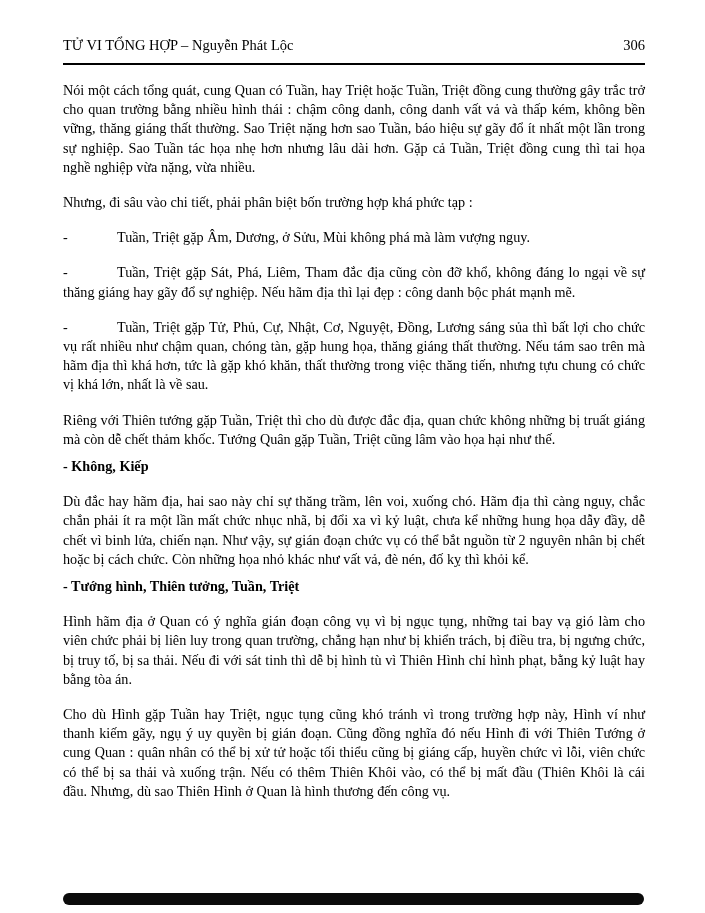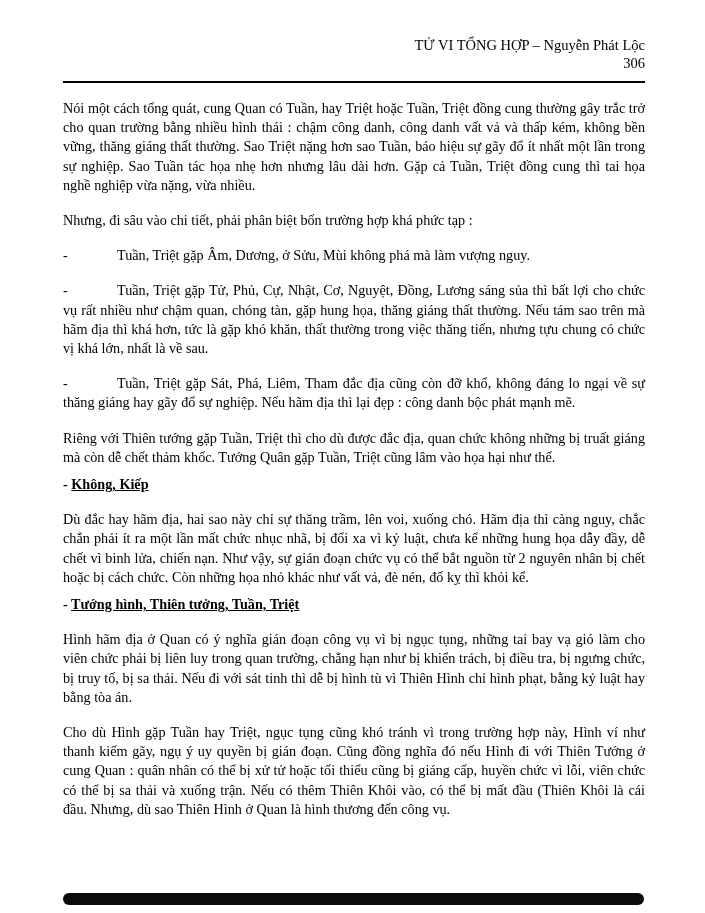--- a/index.html
+++ b/index.html
@@ -7,52 +7,52 @@
     width:705px;height:913px;
     background:#ffffff;color:#000000;
     font-family:"Liberation Serif","DejaVu Serif",serif;
     -webkit-font-smoothing:antialiased;
   }
   .page{position:relative;width:705px;height:913px;overflow:hidden;background:#fff;}
   .inner{padding:36px 60px 0 63px;}
   .header{
     display:flex;justify-content:space-between;align-items:flex-end;
     font-size:14.5px;line-height:18px;
-    padding-bottom:9px;border-bottom:2px solid #000;margin-bottom:5px;flex-direction:column;
+    padding-bottom:9px;border-bottom:2px solid #000;margin-bottom:5px;
   }
   .body-text p{
     font-size:14.2px;line-height:19.2px;
     text-align:justify;margin:16px 0 6px 0;
   }
   .body-text p.bullet{text-align:justify;}
   .dash{display:inline-block;width:54px;}
   p.sect{
     font-weight:bold;margin:8px 0 6px 0;text-align:left;
   }
-  p.sect .u{text-decoration:underline;}
+  p.sect .u{}
   .footer-bar{
     position:absolute;left:63px;top:893px;width:581px;height:12px;
     background:#0b0b0b;border-radius:6px;
   }
 </style>
 </head>
 <body>
 
 <div class="page">
   <div class="inner">
     <div class="header">
       <span>TỬ VI TỔNG HỢP – Nguyễn Phát Lộc</span>
       <span>306</span>
     </div>
     <div class="body-text">
         <p>Nói một cách tổng quát, cung Quan có Tuần, hay Triệt hoặc Tuần, Triệt đồng cung thường gây trắc trở cho quan trường bằng nhiều hình thái : chậm công danh, công danh vất vả và thấp kém, không bền vững, thăng giáng thất thường. Sao Triệt nặng hơn sao Tuần, báo hiệu sự gãy đổ ít nhất một lần trong sự nghiệp. Sao Tuần tác họa nhẹ hơn nhưng lâu dài hơn. Gặp cả Tuần, Triệt đồng cung thì tai họa nghề nghiệp vừa nặng, vừa nhiều.</p>
         <p>Nhưng, đi sâu vào chi tiết, phải phân biệt bốn trường hợp khá phức tạp :</p>
         <p class="bullet"><span class="dash">-</span><span>Tuần, Triệt gặp Âm, Dương, ở Sửu, Mùi không phá mà làm vượng nguy.</span></p>
+        <p class="bullet"><span class="dash">-</span><span>Tuần, Triệt gặp Sát, Phá, Liêm, Tham đắc địa cũng còn đỡ khổ, không đáng lo ngại về sự thăng giáng hay gãy đổ sự nghiệp. Nếu hãm địa thì lại đẹp : công danh bộc phát mạnh mẽ.</span></p>
         <p class="bullet"><span class="dash">-</span><span>Tuần, Triệt gặp Tử, Phủ, Cự, Nhật, Cơ, Nguyệt, Đồng, Lương sáng sủa thì bất lợi cho chức vụ rất nhiều như chậm quan, chóng tàn, gặp hung họa, thăng giáng thất thường. Nếu tám sao trên mà hãm địa thì khá hơn, tức là gặp khó khăn, thất thường trong việc thăng tiến, nhưng tựu chung có chức vị khá lớn, nhất là về sau.</span></p>
-        <p class="bullet"><span class="dash">-</span><span>Tuần, Triệt gặp Sát, Phá, Liêm, Tham đắc địa cũng còn đỡ khổ, không đáng lo ngại về sự thăng giáng hay gãy đổ sự nghiệp. Nếu hãm địa thì lại đẹp : công danh bộc phát mạnh mẽ.</span></p>
         <p>Riêng với Thiên tướng gặp Tuần, Triệt thì cho dù được đắc địa, quan chức không những bị truất giáng mà còn dễ chết thảm khốc. Tướng Quân gặp Tuần, Triệt cũng lâm vào họa hại như thế.</p>
         <p class="sect"><span>- </span><span class="u">Không, Kiếp</span></p>
         <p>Dù đắc hay hãm địa, hai sao này chỉ sự thăng trầm, lên voi, xuống chó. Hãm địa thì càng nguy, chắc chắn phải ít ra một lần mất chức nhục nhã, bị đổi xa vì kỷ luật, chưa kể những hung họa dẫy đầy, dễ chết vì binh lửa, chiến nạn. Như vậy, sự gián đoạn chức vụ có thể bắt nguồn từ 2 nguyên nhân bị chết hoặc bị cách chức. Còn những họa nhỏ khác như vất vả, đè nén, đố kỵ thì khỏi kể.</p>
         <p class="sect"><span>- </span><span class="u">Tướng hình, Thiên tưởng, Tuần, Triệt</span></p>
         <p>Hình hãm địa ở Quan có ý nghĩa gián đoạn công vụ vì bị ngục tụng, những tai bay vạ gió làm cho viên chức phải bị liên luy trong quan trường, chẳng hạn như bị khiển trách, bị điều tra, bị ngưng chức, bị truy tố, bị sa thải. Nếu đi với sát tinh thì dễ bị hình tù vì Thiên Hình chỉ hình phạt, bằng kỷ luật hay bằng tòa án.</p>
         <p>Cho dù Hình gặp Tuần hay Triệt, ngục tụng cũng khó tránh vì trong trường hợp này, Hình ví như thanh kiếm gãy, ngụ ý uy quyền bị gián đoạn. Cũng đồng nghĩa đó nếu Hình đi với Thiên Tướng ở cung Quan : quân nhân có thể bị xử tử hoặc tối thiểu cũng bị giáng cấp, huyền chức vì lỗi, viên chức có thể bị sa thải và xuống trận. Nếu có thêm Thiên Khôi vào, có thể bị mất đầu (Thiên Khôi là cái đầu. Nhưng, dù sao Thiên Hình ở Quan là hình thương đến công vụ.</p>
       </div>
   </div>
   <div class="footer-bar"></div>
 </div>

